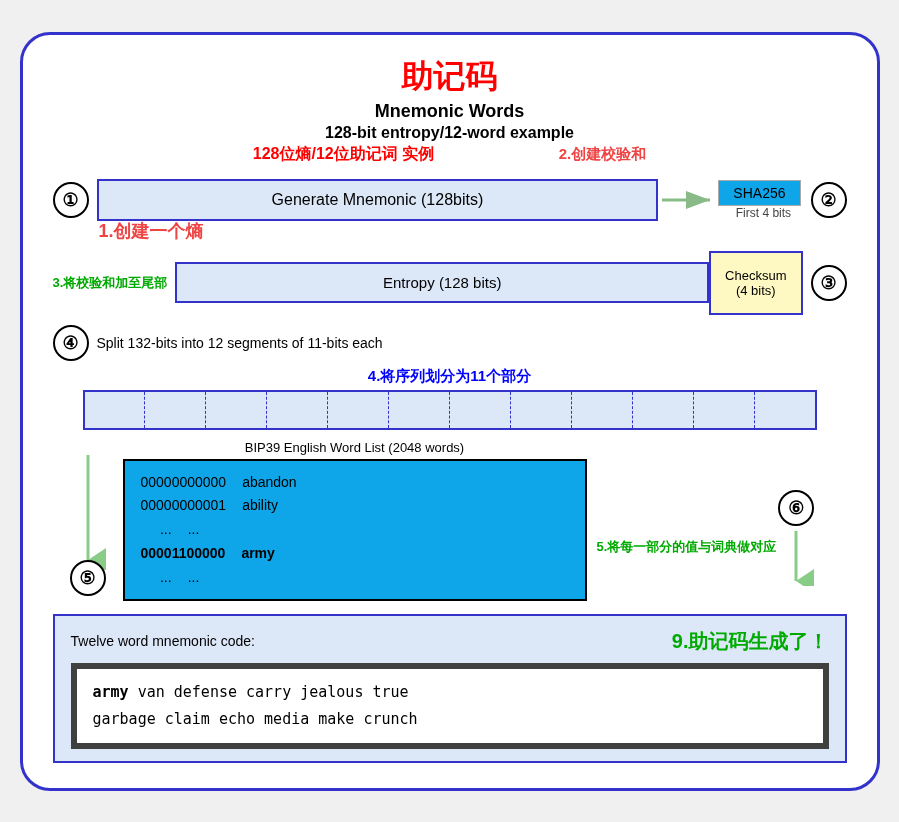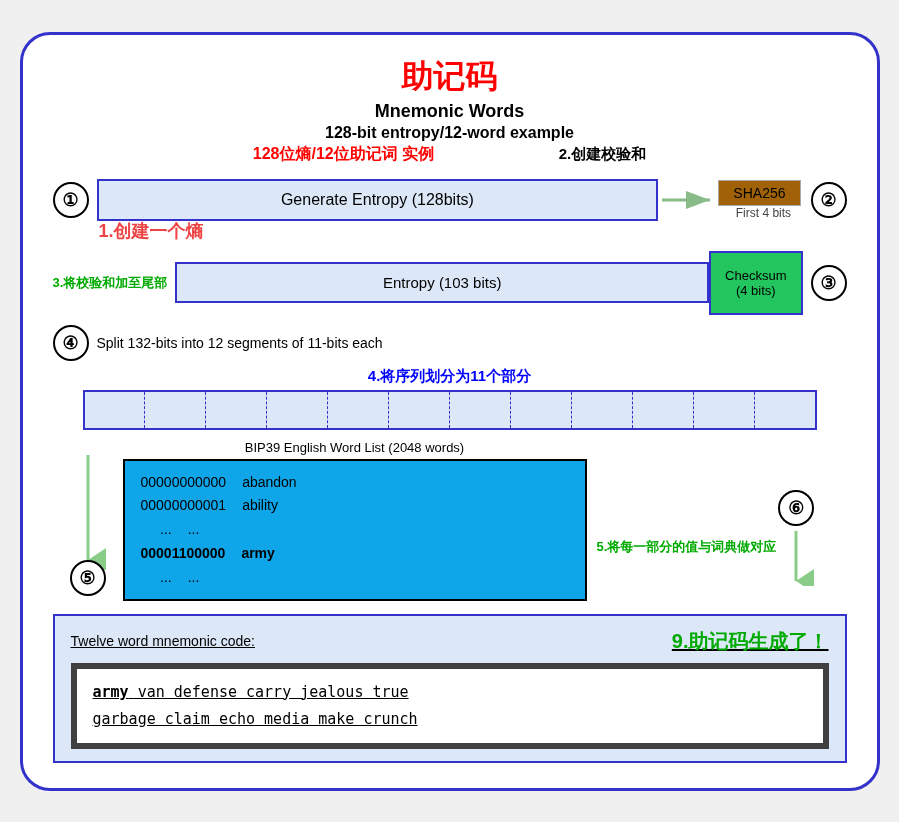--- a/index.html
+++ b/index.html
@@ -71,21 +71,21 @@
       flex: 1;
       border: 2px solid #3333cc;
       background: #dce8f8;
       padding: 10px 20px;
       font-size: 16px;
       text-align: center;
       margin-left: 8px;
     }
     .sha-box {
       border: 1px solid #aaa;
-      background: #a16207;
+      background: #0ea5e9;
       padding: 4px 14px;
       font-size: 14px;
       text-align: center;
       min-width: 70px;
     }
     .first4bits {
       font-size: 12px;
       color: #444;
       text-align: right;
       margin-left: 8px;
@@ -109,21 +109,21 @@
       flex: 1;
       border: 2px solid #3333cc;
       background: #dce8f8;
       padding: 10px 20px;
       font-size: 15px;
       text-align: center;
       margin-left: 120px;
     }
     .checksum-box {
       border: 2px solid #3333cc;
-      background: #22c55e;
+      background: #fef9c3;
       padding: 15px 14px;
       font-size: 13px;
       text-align: center;
       margin-left: 0;
       min-width: 80px;
     }
     .circle-3 {
       width: 36px;
       height: 36px;
       border: 2px solid #000;
@@ -222,21 +222,20 @@
     .wl-binary { color: #000; }
     .wl-word { color: #000; }
     .wl-bold { font-weight: bold; }
     
     .row6 {
       margin-top: 10px;
       border: 2px solid #3333cc;
       background: #dce8f8;
       padding: 12px 16px;
       position: relative;
-      text-decoration: underline;
     }
     .row6-header {
       display: flex;
       align-items: center;
       margin-bottom: 8px;
     }
     .row6-title {
       font-size: 14px;
       color: #000;
       margin-right: 12px;
@@ -256,26 +255,26 @@
 </head>
 <body>
 
 <div class="outer-container">
 
   <div class="title-zh">助记码</div>
   <div class="title-en">Mnemonic Words</div>
   <div class="title-sub">128-bit entropy/12-word example</div>
   <div class="example-zh">
     <span>128位熵/12位助记词 实例</span>
-    <span style="color:#000000; margin-left:120px; font-size:15px;">2.创建校验和</span>
+    <span style="color:#ef4444; margin-left:120px; font-size:15px;">2.创建校验和</span>
   </div>
 
   <div class="row1" style="position:relative; margin-bottom: 30px;">
     <div class="circle-num">①</div>
-    <div class="entropy-box">Generate Entropy (128bits)</div>
+    <div class="entropy-box">Generate Mnemonic (128bits)</div>
 
     <div style="width:60px; display:flex; align-items:center; justify-content:center; position:relative;">
       <svg width="56" height="32" viewBox="0 0 56 32">
         <defs>
           <marker id="arrowhead" markerWidth="8" markerHeight="6" refX="8" refY="3" orient="auto">
             <polygon points="0 0, 8 3, 0 6" fill="#88bb88"></polygon>
           </marker>
         </defs>
         <line x1="2" y1="16" x2="50" y2="16" stroke="#88bb88" stroke-width="3" marker-end="url(#arrowhead)"></line>
       </svg>
@@ -284,21 +283,21 @@
       <div class="sha-box">SHA256</div>
       <div class="first4bits">First 4 bits</div>
     </div>
     <div class="circle-num" style="margin-left:10px;">②</div>
 
     <div style="position:absolute; left:46px; bottom:-22px; color:#ef4444; font-size:18px; font-weight:bold;">1.创建一个熵</div>
   </div>
 
   <div class="row2">
     <div style="color:#00aa00; font-size:13px; font-weight:bold; white-space:nowrap; margin-right:8px;">3.将校验和加至尾部</div>
-    <div class="entropy128-box" style="margin-left:0;">Entropy (103 bits)</div>
+    <div class="entropy128-box" style="margin-left:0;">Entropy (128 bits)</div>
     <div class="checksum-box">Checksum<br>(4 bits)</div>
     <div class="circle-3">③</div>
   </div>
 
   <div class="row3" style="margin-top:10px;">
     <div class="circle-num">④</div>
     <div class="split-text">Split 132-bits into 12 segments of 11-bits each</div>
   </div>
 
   <div class="segments-row">

